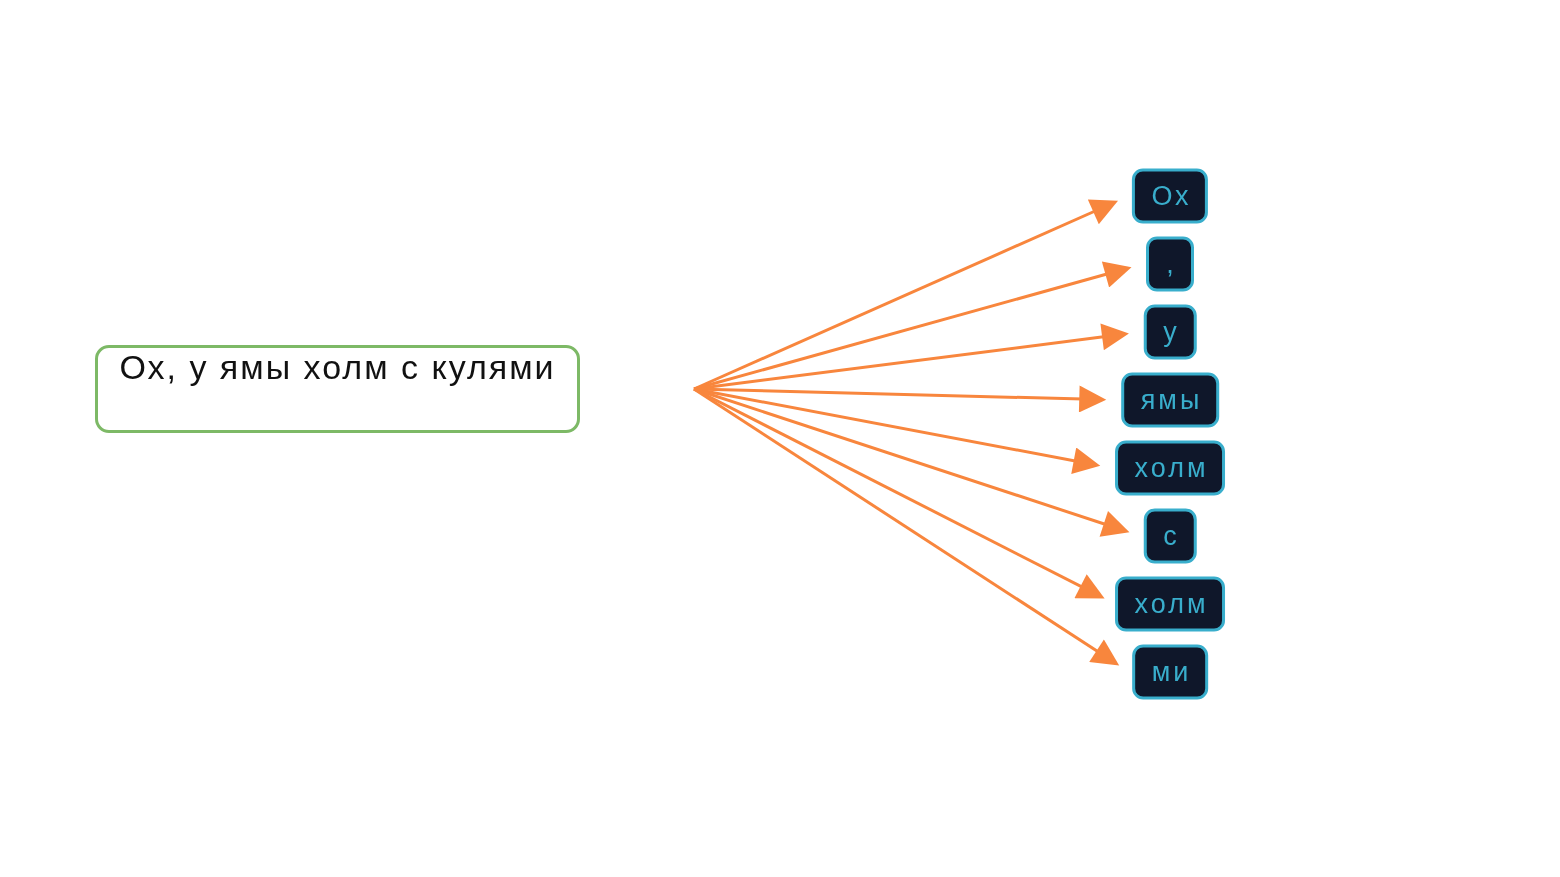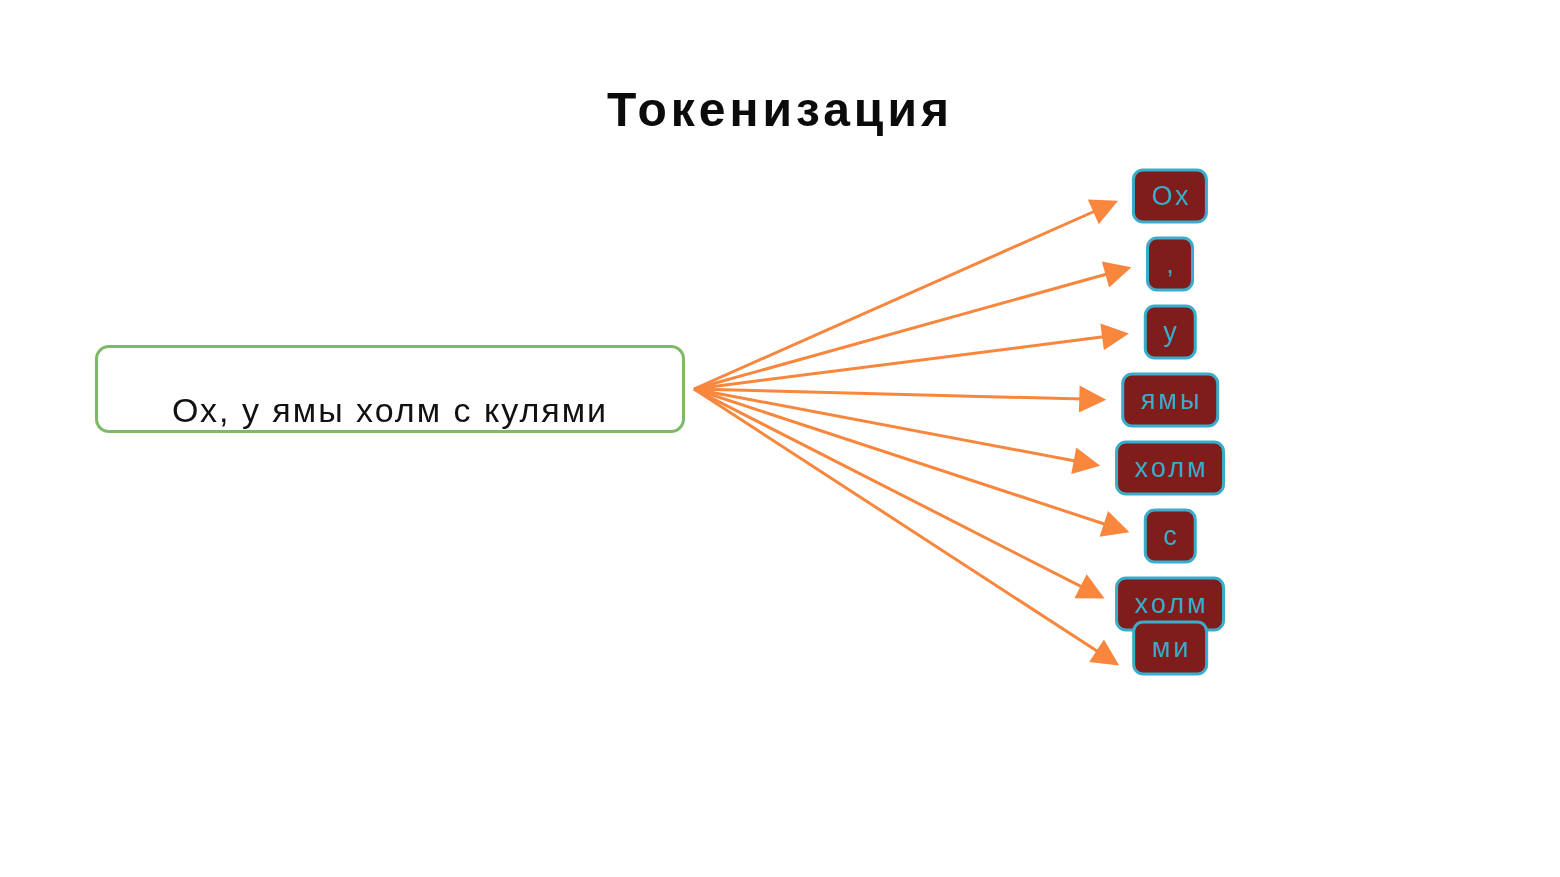--- a/index.html
+++ b/index.html
@@ -24,46 +24,46 @@
     text-align: center;
     font-size: 48px;
     font-weight: bold;
     letter-spacing: 4px;
     color: var(--title-text, #0b0b0b);
   }
   #source-box {
     position: absolute;
     left: 95px;
     top: 345px;
-    width: 590px;
+    width: 485px;
     height: 88px;
     box-sizing: border-box;
     border: 3px solid var(--source-border, #7db966);
     border-radius: 14px;
     background: #ffffff;
     display: flex;
-    align-items: flex-end;
+    align-items: flex-start;
     justify-content: center;
   }
   #source-box span {
     font-size: 34px;
     letter-spacing: 2px;
     color: var(--source-text, #111111);
     white-space: nowrap;
   }
   .token {
     position: absolute;
     transform: translate(-50%, -50%);
     box-sizing: border-box;
     min-width: 48px;
     min-height: 52px;
     padding: 9px 15px;
     border: 3px solid var(--token-border, #39aecc);
     border-radius: 11px;
-    background: #7f1d1d;
+    background: #0f172a;
     display: flex;
     align-items: center;
     justify-content: center;
   }
   .token span {
     font-size: 27px;
     letter-spacing: 3px;
     color: var(--token-text, #39aecc);
     white-space: nowrap;
     transform: translateX(1.5px); 
@@ -100,21 +100,20 @@
         <line x1="694" y1="389" x2="1127.6" y2="268.3" marker-end="url(#ah)"></line>
         <line x1="694" y1="389" x2="1124.9" y2="334.0" marker-end="url(#ah)"></line>
         <line x1="694" y1="389" x2="1102.2" y2="399.6" marker-end="url(#ah)"></line>
         <line x1="694" y1="389" x2="1096.3" y2="465.0" marker-end="url(#ah)"></line>
         <line x1="694" y1="389" x2="1125.6" y2="531.0" marker-end="url(#ah)"></line>
         <line x1="694" y1="389" x2="1101.0" y2="596.7" marker-end="url(#ah)"></line>
         <line x1="694" y1="389" x2="1115.8" y2="663.3" marker-end="url(#ah)"></line>
       </g>
   </svg>
 
-  <h1 id="page-title">Токенизация</h1>
 
   <div id="source-box">
     <span>Ох, у ямы холм с кулями</span>
   </div>
 
   <div id="tokens">
       <div class="token" style="left: 1170px; top: 196px;">
         <span>Ох</span>
       </div>
       <div class="token" style="left: 1170px; top: 264px;">
@@ -128,18 +127,18 @@
       </div>
       <div class="token" style="left: 1170px; top: 468px; text-align: center;">
         <span>холм</span>
       </div>
       <div class="token" style="left: 1170px; top: 536px;">
         <span>с</span>
       </div>
       <div class="token" style="left: 1170px; top: 604px;">
         <span>холм</span>
       </div>
-      <div class="token" style="left: 1170px; top: 648px;">
+      <div class="token" style="left: 1170px; top: 672px;">
         <span>ми</span>
       </div>
     </div>
 
 </div>
 
 </body></html>

